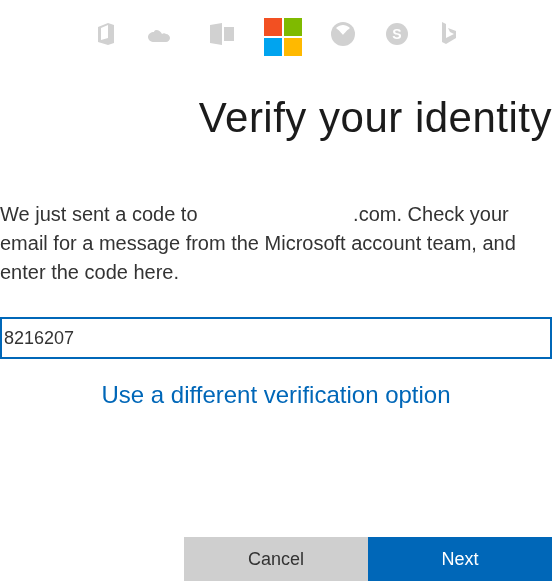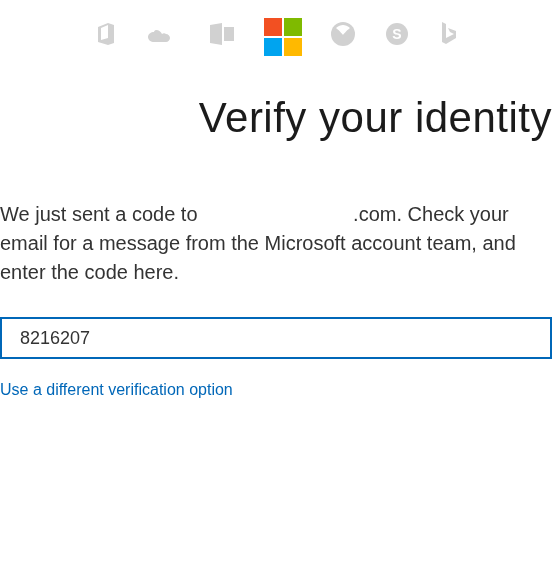--- a/index.html
+++ b/index.html
@@ -42,30 +42,31 @@
       line-height: 1.45;
       color: #333;
       margin-top: 58px;
       padding: 0 2px 0 0;
     }
     .code-input {
       width: 100%;
       height: 42px;
       border: 2px solid #0067b8;
       font-size: 18px;
-      padding: 4px 18px;
+      padding: 4px 2px;
       margin-top: 30px;
       outline: none;
       color: #333;
       font-family: inherit;
     }
     .alt-link {
       display: block;
+      text-align: center;
       color: #0067b8;
-      font-size: 16px;
+      font-size: 24px;
       margin-top: 22px;
       text-decoration: none;
     }
     .button-row {
       position: absolute;
       bottom: 0;
       left: 0;
       right: 0;
       display: flex;
     }
@@ -134,16 +135,18 @@
 <p class="instructions">
   <span>We just sent a code to </span><span>&nbsp;&nbsp;&nbsp;&nbsp;&nbsp;&nbsp;&nbsp;&nbsp;&nbsp;&nbsp;&nbsp;&nbsp;&nbsp;&nbsp;&nbsp;&nbsp;&nbsp;&nbsp;&nbsp;&nbsp;&nbsp;&nbsp;&nbsp;&nbsp;&nbsp;&nbsp;&nbsp;</span><span>.com</span><span>. Check your email for a message from the Microsoft account team, and enter the code here.</span>
 </p>
 
 <input type="text" class="code-input" value="8216207" style="">
 
 <a href="#" class="alt-link">Use a different verification option</a>
 
 <div class="button-row">
   <div class="gap"></div>
+  <button class="btn btn-cancel">Cancel</button>
+  <button class="btn btn-next">Next</button>
 </div>
 
 
 
 
 </body></html>

